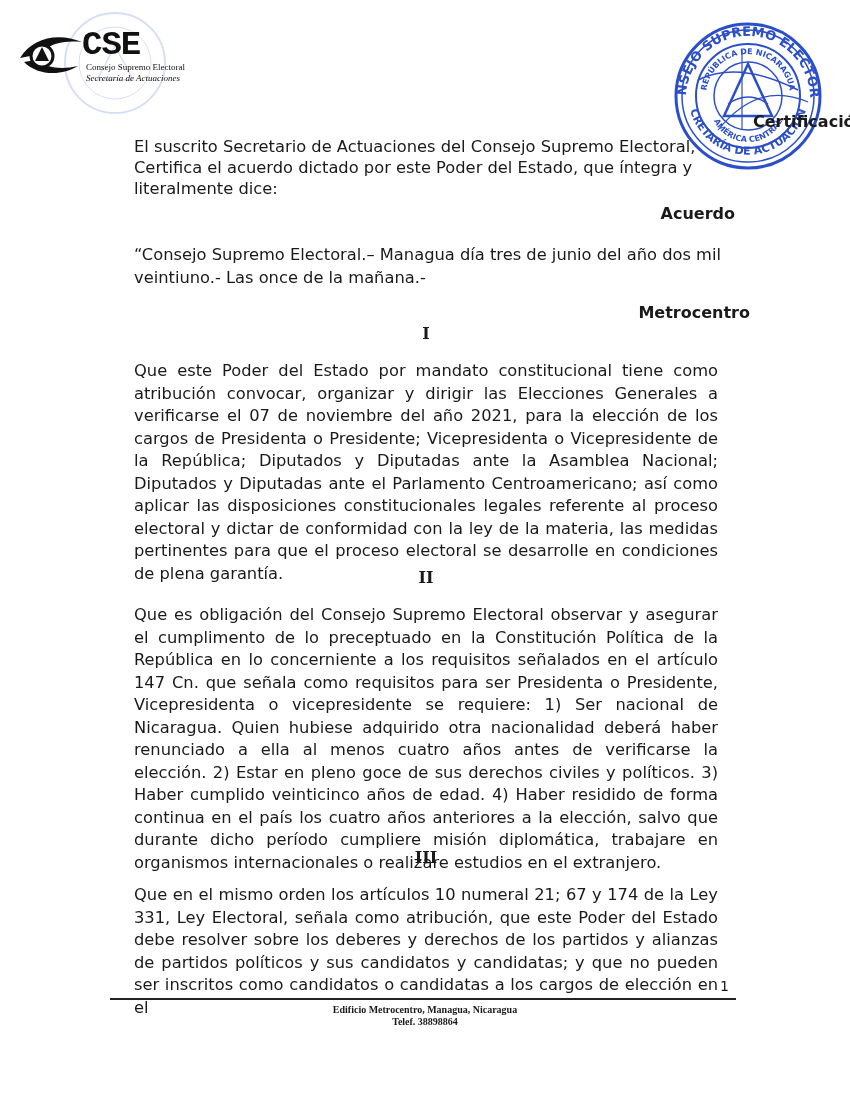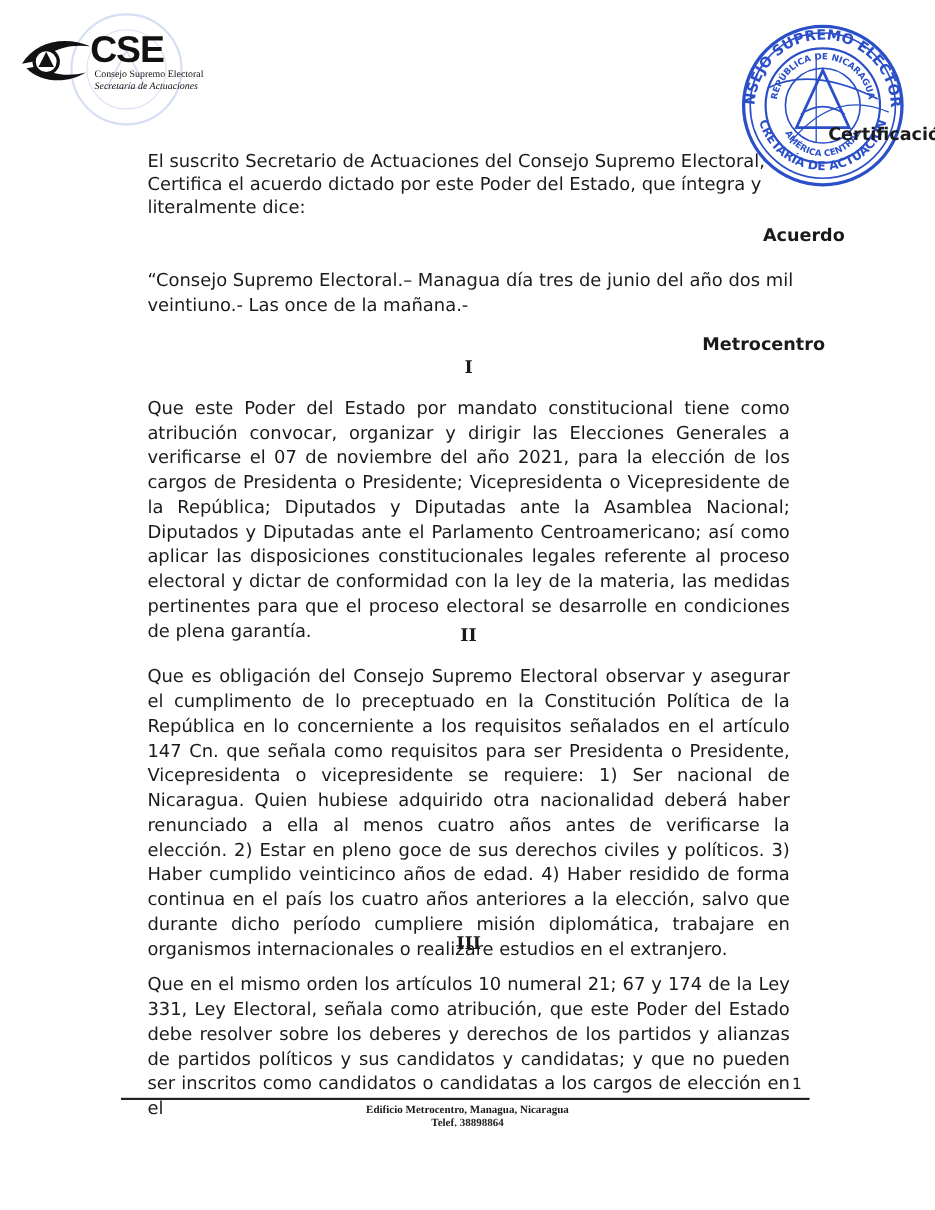--- a/index.html
+++ b/index.html
@@ -2,21 +2,21 @@
 <html><head>
 <meta charset="utf-8">
 <style>
   html, body { margin: 0; padding: 0; background: #ffffff; }
   body { width: 850px; height: 1100px; position: relative; overflow: hidden;
          font-family: "DejaVu Sans", sans-serif; color: #1a1a1a; }
 
   
   .logo { position: absolute; left: 18px; top: 28px; width: 160px; height: 60px; }
   .logo .swoosh { position: absolute; left: 0; top: 4px; }
-  .logo .cse { position: absolute; left: 64px; top: 0px; font-family: Liberation Sans, sans-serif;
+  .logo .cse { position: absolute; left: 64px; top: 0px; font-family: Liberation Mono, monospace;
                font-weight: bold; font-size: 34px; letter-spacing: -1px; color: #111; line-height: 34px; }
   .logo .l1 { position: absolute; left: 68px; top: 34px; font-family: "Liberation Serif", serif;
               font-size: 9px; color: #111; white-space: nowrap; }
   .logo .l2 { position: absolute; left: 68px; top: 45px; font-family: "Liberation Serif", serif;
               font-style: italic; font-size: 9px; color: #111; white-space: nowrap; }
 
   
   .watermark { position: absolute; left: 55px; top: 8px; opacity: 0.22; }
 
   
@@ -24,21 +24,21 @@
 
   
   .content { position: absolute; left: 118px; width: 616px; }
   .h { text-align: right; font-weight: bold; font-size: 16px; margin: 16px; }
   .p { font-size: 16.3px; line-height: 22.5px; text-align: justify; margin: 16px; }
   .p.left { text-align: left; }
   .roman { text-align: center; font-family: "DejaVu Serif", serif; font-weight: bold; font-size: 16px; margin: 0; line-height: 20px; }
 
   #title-cert { position: absolute; left: 0; width: 850px; top: 96px; padding-left: 0; }
   #intro { top: 120px; line-height: 21px; }
-  #title-acuerdo { position: absolute; left: 136px; width: 616px; top: 188px; }
+  #title-acuerdo { position: absolute; left: 103px; width: 616px; top: 188px; }
   #acuerdo-body { top: 228px; }
   #title-considerando { position: absolute; left: 118px; width: 616px; top: 287px; }
   #sec1 { top: 324px; }
   #sec2 { top: 568px; }
   #sec3 { top: 848px; }
 
   
   .footer-line { position: absolute; left: 110px; top: 998px; width: 626px; height: 2px; background: #222; }
   .page-num { position: absolute; left: 720px; top: 978px; font-size: 14px; }
   .footer-addr { position: absolute; left: 0; width: 850px; top: 1004px; text-align: center;

